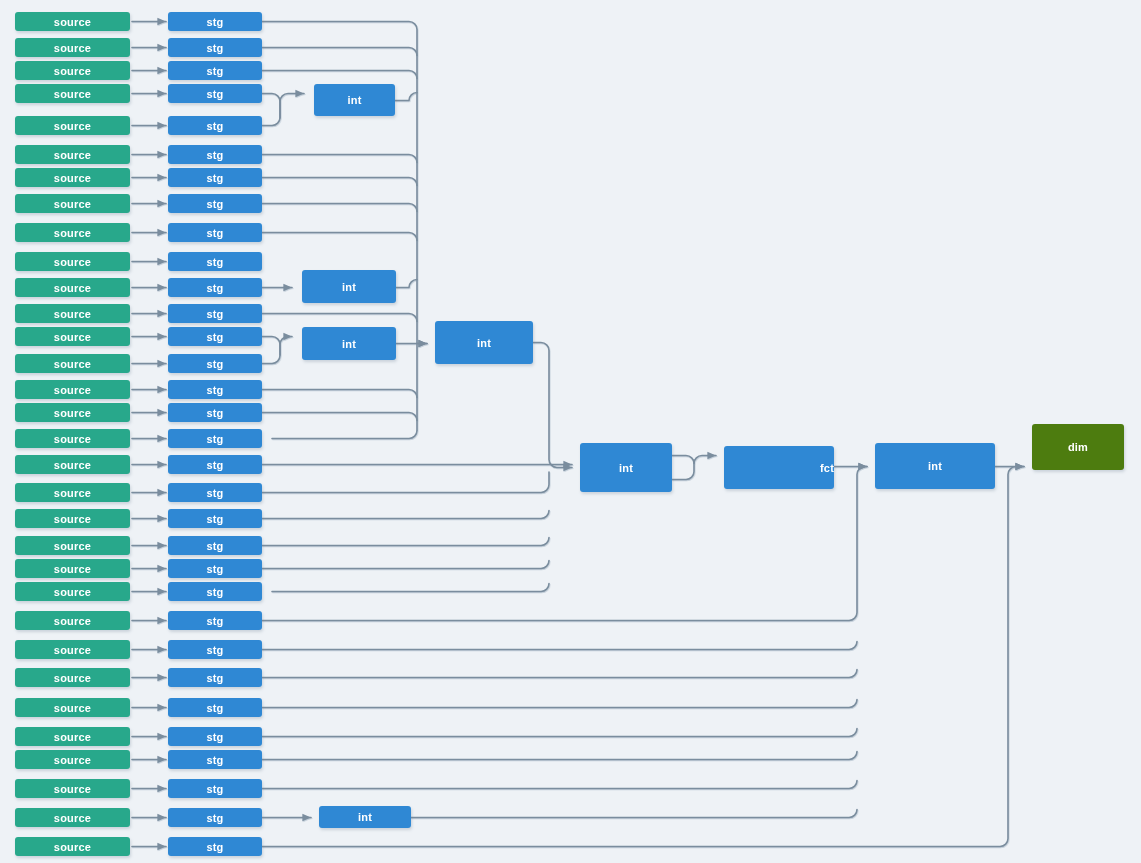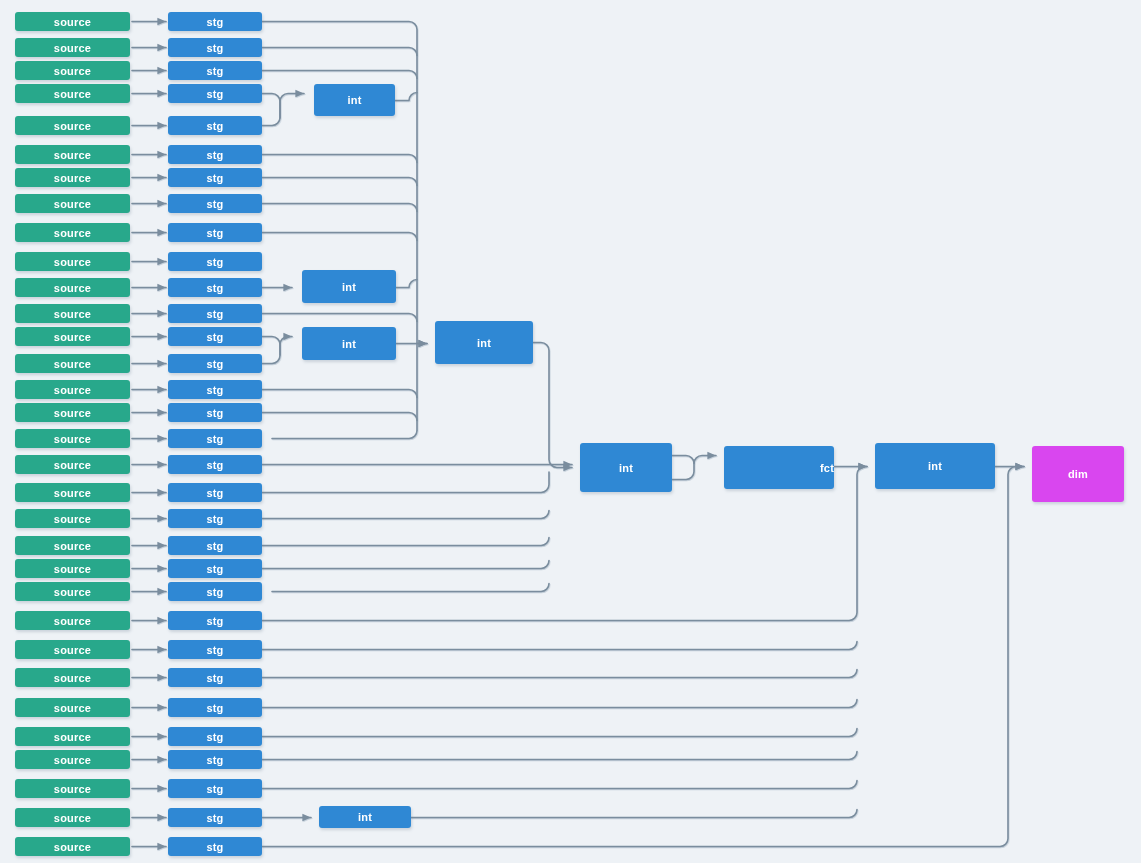--- a/index.html
+++ b/index.html
@@ -376,21 +376,21 @@
       </div>
       <div class="node int" style="left: 580px; top: 443px; width: 92px; height: 49px; background: rgb(47, 136, 212);">
         <span class="node-label">int</span>
       </div>
       <div class="node fct" style="left: 724px; top: 446px; width: 110px; height: 43px; background: rgb(47, 136, 212);">
         <span class="node-label">fct</span>
       </div>
       <div class="node int" style="left: 875px; top: 443px; width: 120px; height: 46px; background: rgb(47, 136, 212);">
         <span class="node-label">int</span>
       </div>
-      <div class="node dim" style="left: 1032px; top: 446px; width: 92px; height: 56px; background: #d946ef;">
+      <div class="node dim" style="left: 1032px; top: 424px; width: 92px; height: 46px; background: #4d7c0f;">
         <span class="node-label">dim</span>
       </div>
       <div class="node int" style="left: 319px; top: 806px; width: 92px; height: 22px; background: rgb(47, 136, 212);">
         <span class="node-label">int</span>
       </div>
     </div>
 
 </div>
 
 </body></html>

